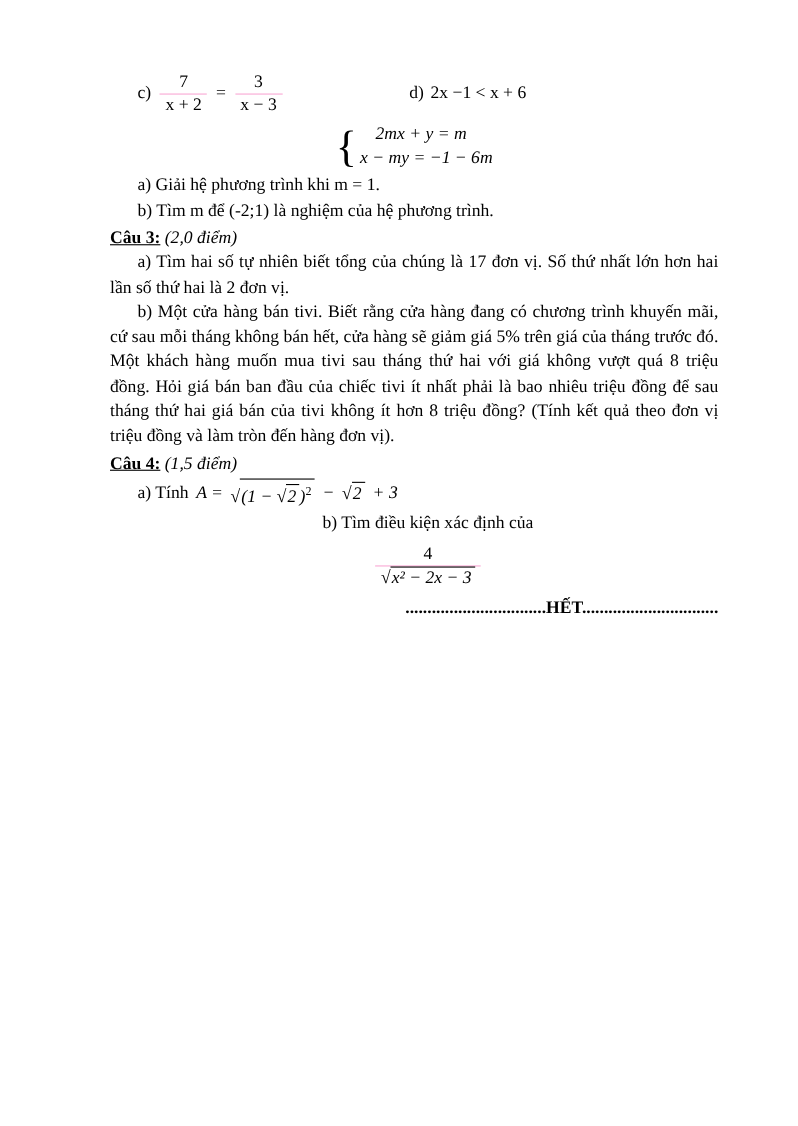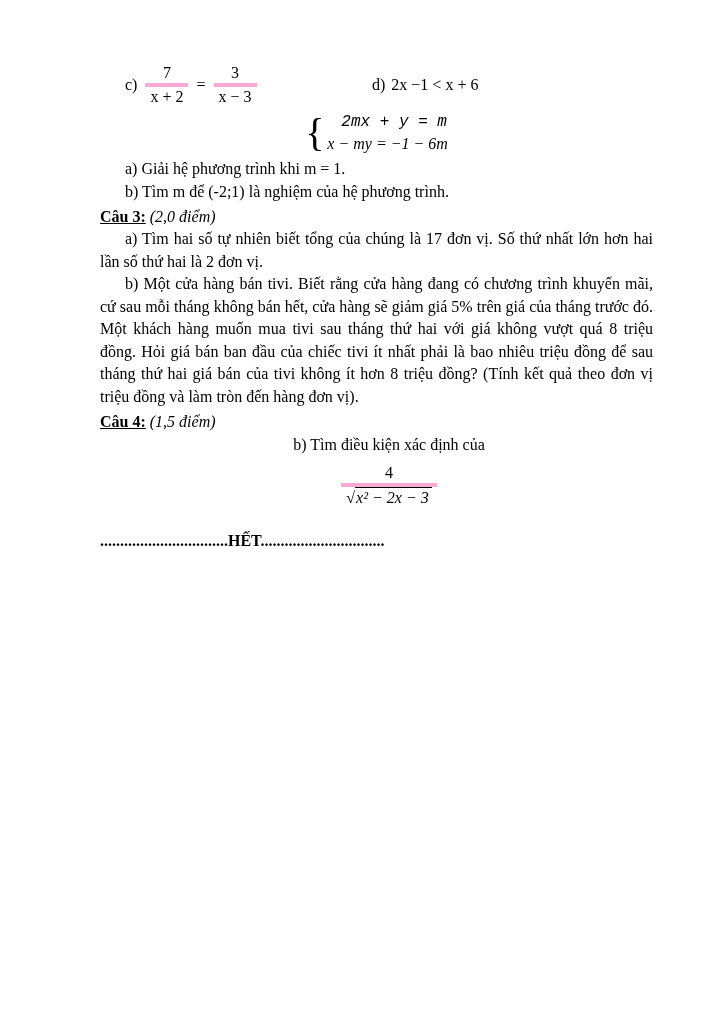--- a/index.html
+++ b/index.html
@@ -23,38 +23,38 @@
 
   
   .row-cd { position: relative; height: 46px; display: flex; align-items: center; }
   .q-c { display: inline-flex; align-items: center; gap: 8px; padding-left: 25px; }
   .q-d { position: absolute; left: 272px; top: 12px; line-height: 22px; }
   .q-d .lbl { margin-right: 6px; }
 
   
   .frac { display: inline-block; text-align: center; vertical-align: middle; }
   .frac .num { display: block; padding: 0 5px; line-height: 20px; }
-  .frac .den { display: block; border-top: 4px solid #f9a8d4; padding: 0 5px; line-height: 20px; }
+  .frac .den { display: block; border-top: 1px solid #f9a8d4; padding: 0 5px; line-height: 20px; }
 
   
   .system { display: flex; justify-content: center; align-items: center; margin: 2px 0 2px; }
   .brace { font-size: 40px; line-height: 46px; font-weight: 400; display: inline-block; }
   .sys-eqs { display: inline-flex; flex-direction: column; font-style: italic; margin-left: 3px; line-height: 22px; }
-  .sys-eqs .eq1 { padding-left: 14px; font-family: Liberation Mono, monospace; }
+  .sys-eqs .eq1 { padding-left: 14px; }
 
   
   .mathi { font-style: italic; }
   .sqrt { display: inline-block; white-space: nowrap; }
   .radsym { display: inline-block; }
   .radbody { display: inline-block; border-top: 1px solid #000; padding: 0 3px 0 1px; }
   .mathline { display: flex; align-items: center; gap: 7px; min-height: 30px; }
   .mathline.tall { min-height: 48px; flex-direction: column; }
   sup { font-size: 11px; }
 
-  .footer { text-align: left; font-weight: bold; margin-top: 24px; }
+  .footer { text-align: right; font-weight: bold; margin-top: 8px; }
 </style>
 </head>
 <body>
 
 <div class="page">
 
   <div class="row-cd">
     <div class="q-c">
       <span class="lbl">c)</span>
       <span class="frac">
@@ -90,20 +90,32 @@
   </div>
 
   <p class="para">a) Tìm hai số tự nhiên biết tổng của chúng là 17 đơn vị. Số thứ nhất lớn hơn hai lần số thứ hai là 2 đơn vị.</p>
   <p class="para">b) Một cửa hàng bán tivi. Biết rằng cửa hàng đang có chương trình khuyến mãi, cứ sau mỗi tháng không bán hết, cửa hàng sẽ giảm giá 5% trên giá của tháng trước đó. Một khách hàng muốn mua tivi sau tháng thứ hai với giá không vượt quá 8 triệu đồng. Hỏi giá bán ban đầu của chiếc tivi ít nhất phải là bao nhiêu triệu đồng để sau tháng thứ hai giá bán của tivi không ít hơn 8 triệu đồng? (Tính kết quả theo đơn vị triệu đồng và làm tròn đến hàng đơn vị).</p>
 
   <div class="line head">
     <span class="cau-title">Câu 4:</span>
     <span class="points">(1,5 điểm)</span>
   </div>
 
+  <div class="line part mathline">
+    <span>a) Tính</span>
+    <span class="mathi">A =</span>
+    <span class="sqrt">
+      <span class="radsym">√</span><span class="radbody"><span class="mathi">(1 −</span> <span class="sqrt"><span class="radsym">√</span><span class="radbody mathi">2</span></span><span class="mathi">)</span><sup>2</sup></span>
+    </span>
+    <span class="mathi">−</span>
+    <span class="sqrt">
+      <span class="radsym">√</span><span class="radbody mathi">2</span>
+    </span>
+    <span class="mathi">+ 3</span>
+  </div>
 
   <div class="line part mathline tall">
     <span>b) Tìm điều kiện xác định của</span>
     <span class="frac big">
       <span class="num">4</span>
       <span class="den">
         <span class="sqrt">
           <span class="radsym">√</span><span class="radbody mathi">x² − 2x − 3</span>
         </span>
       </span>

